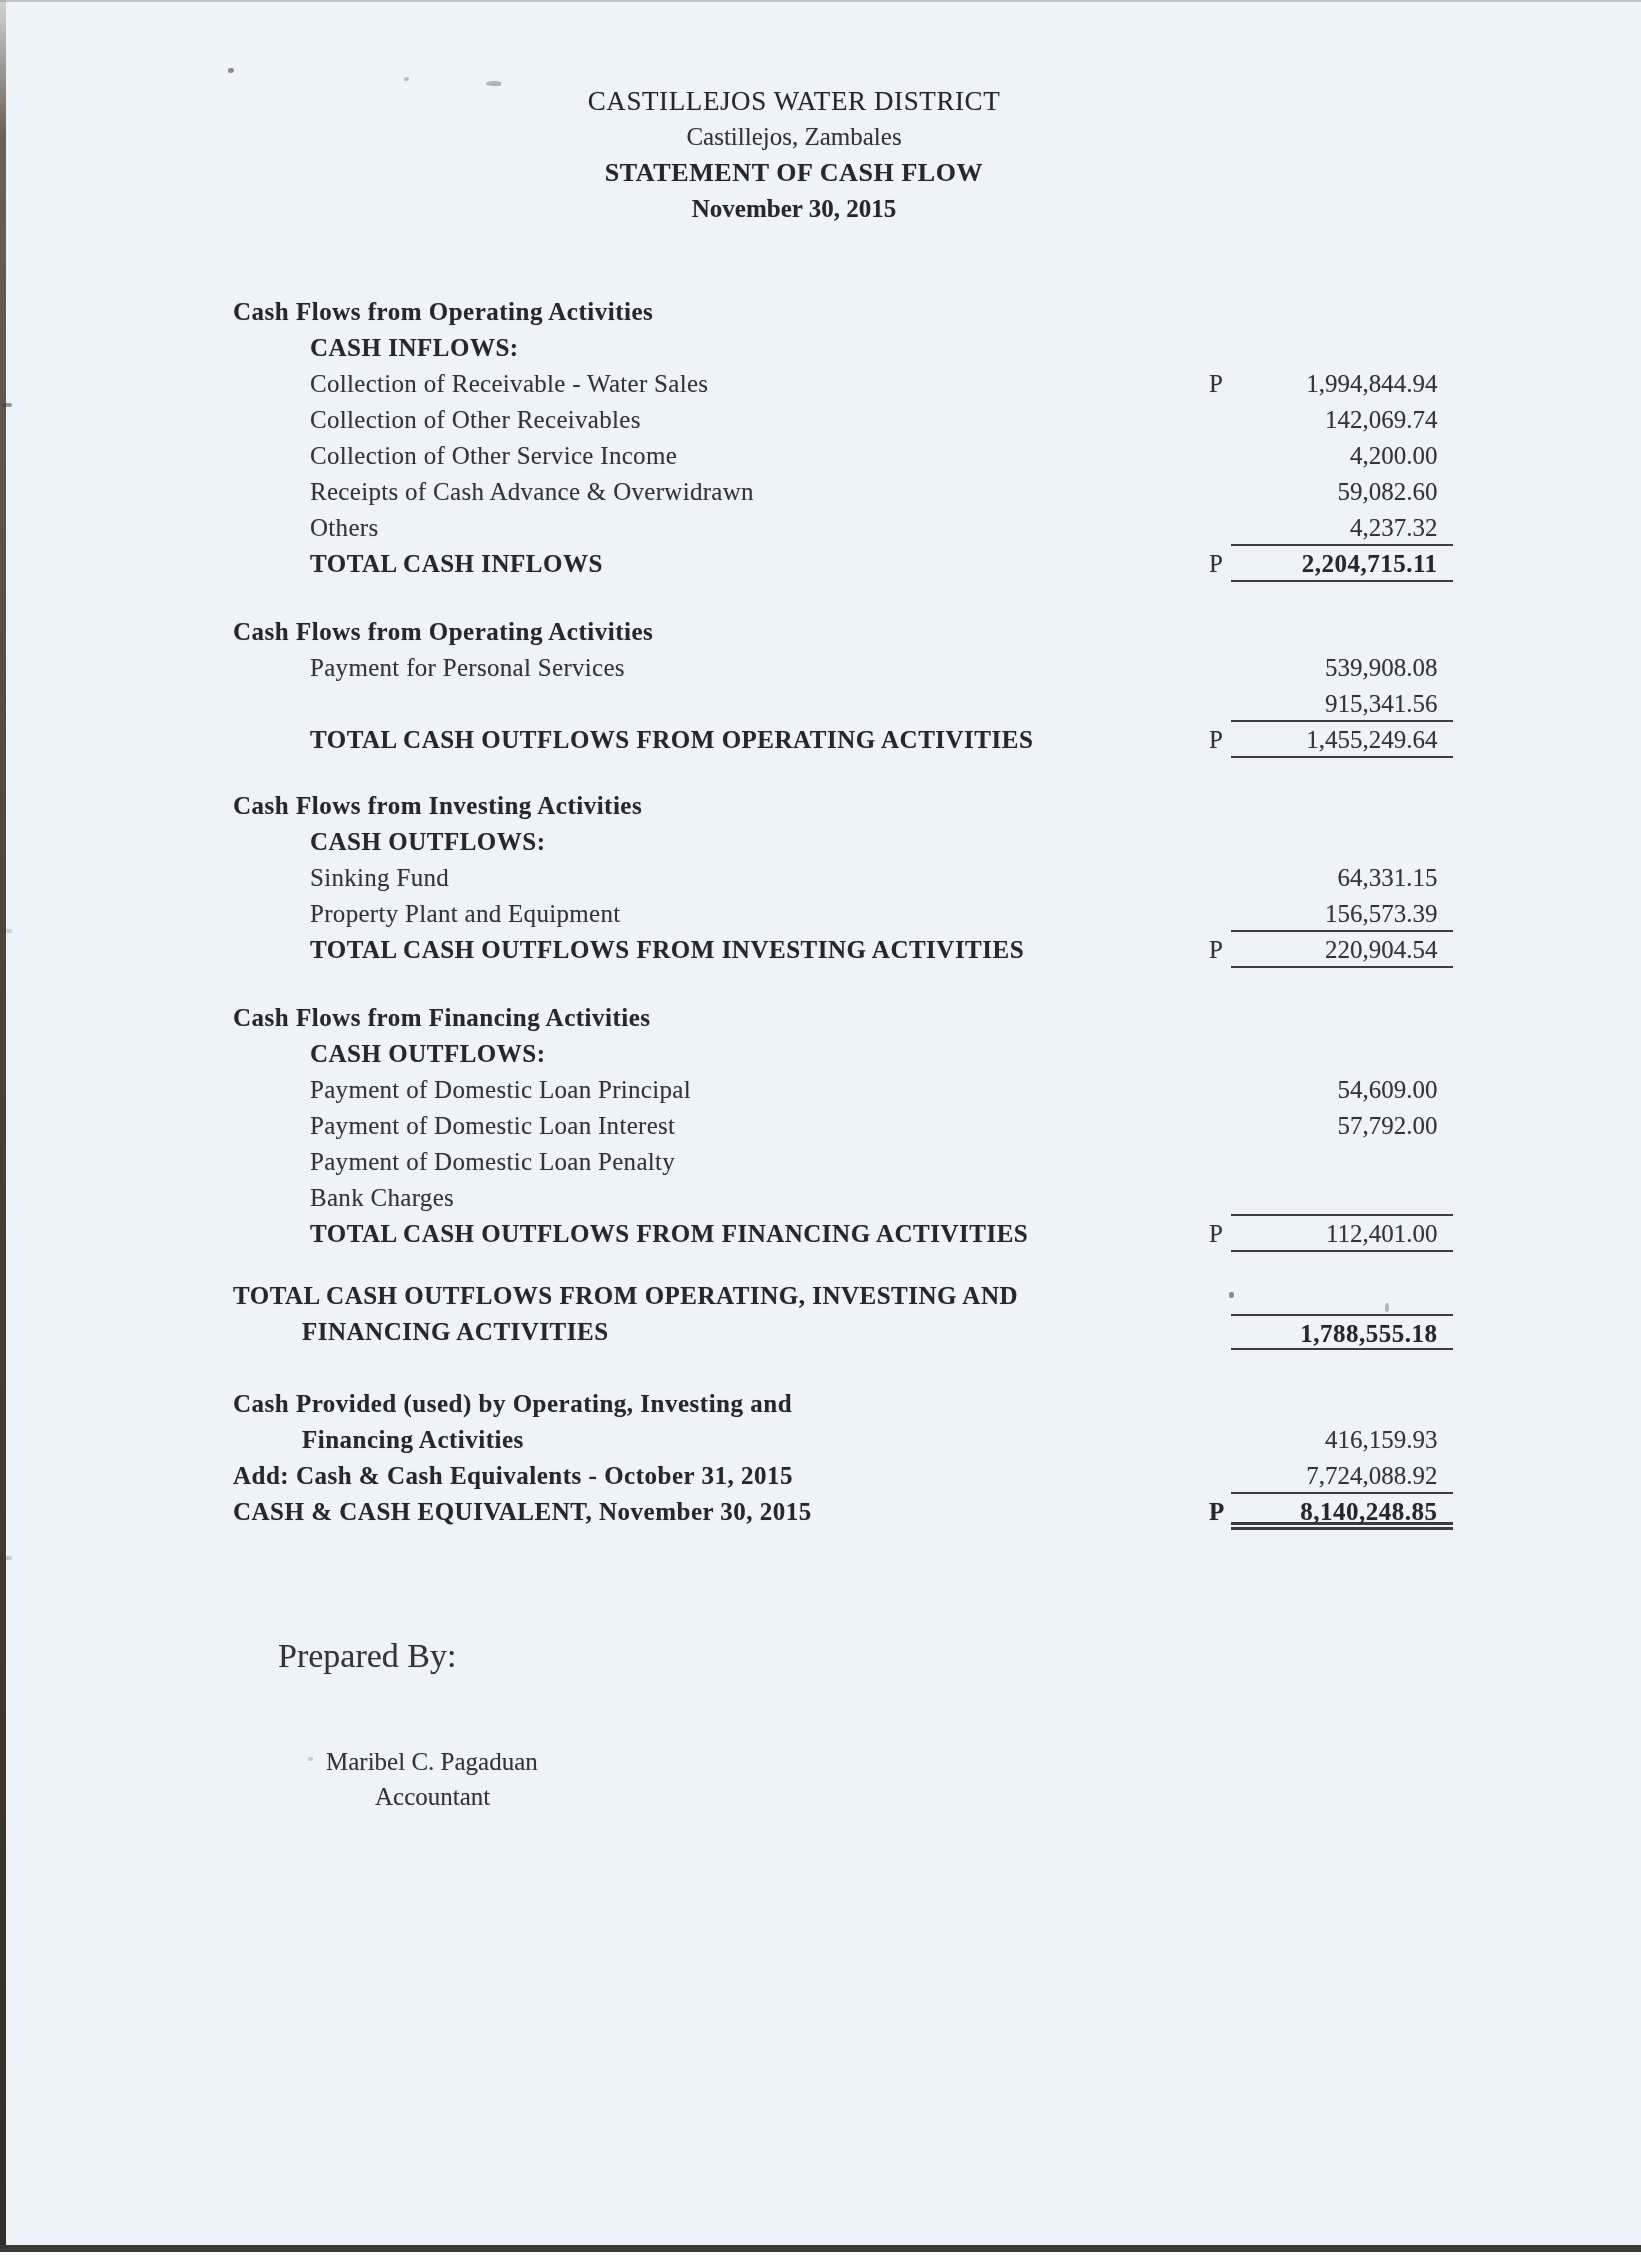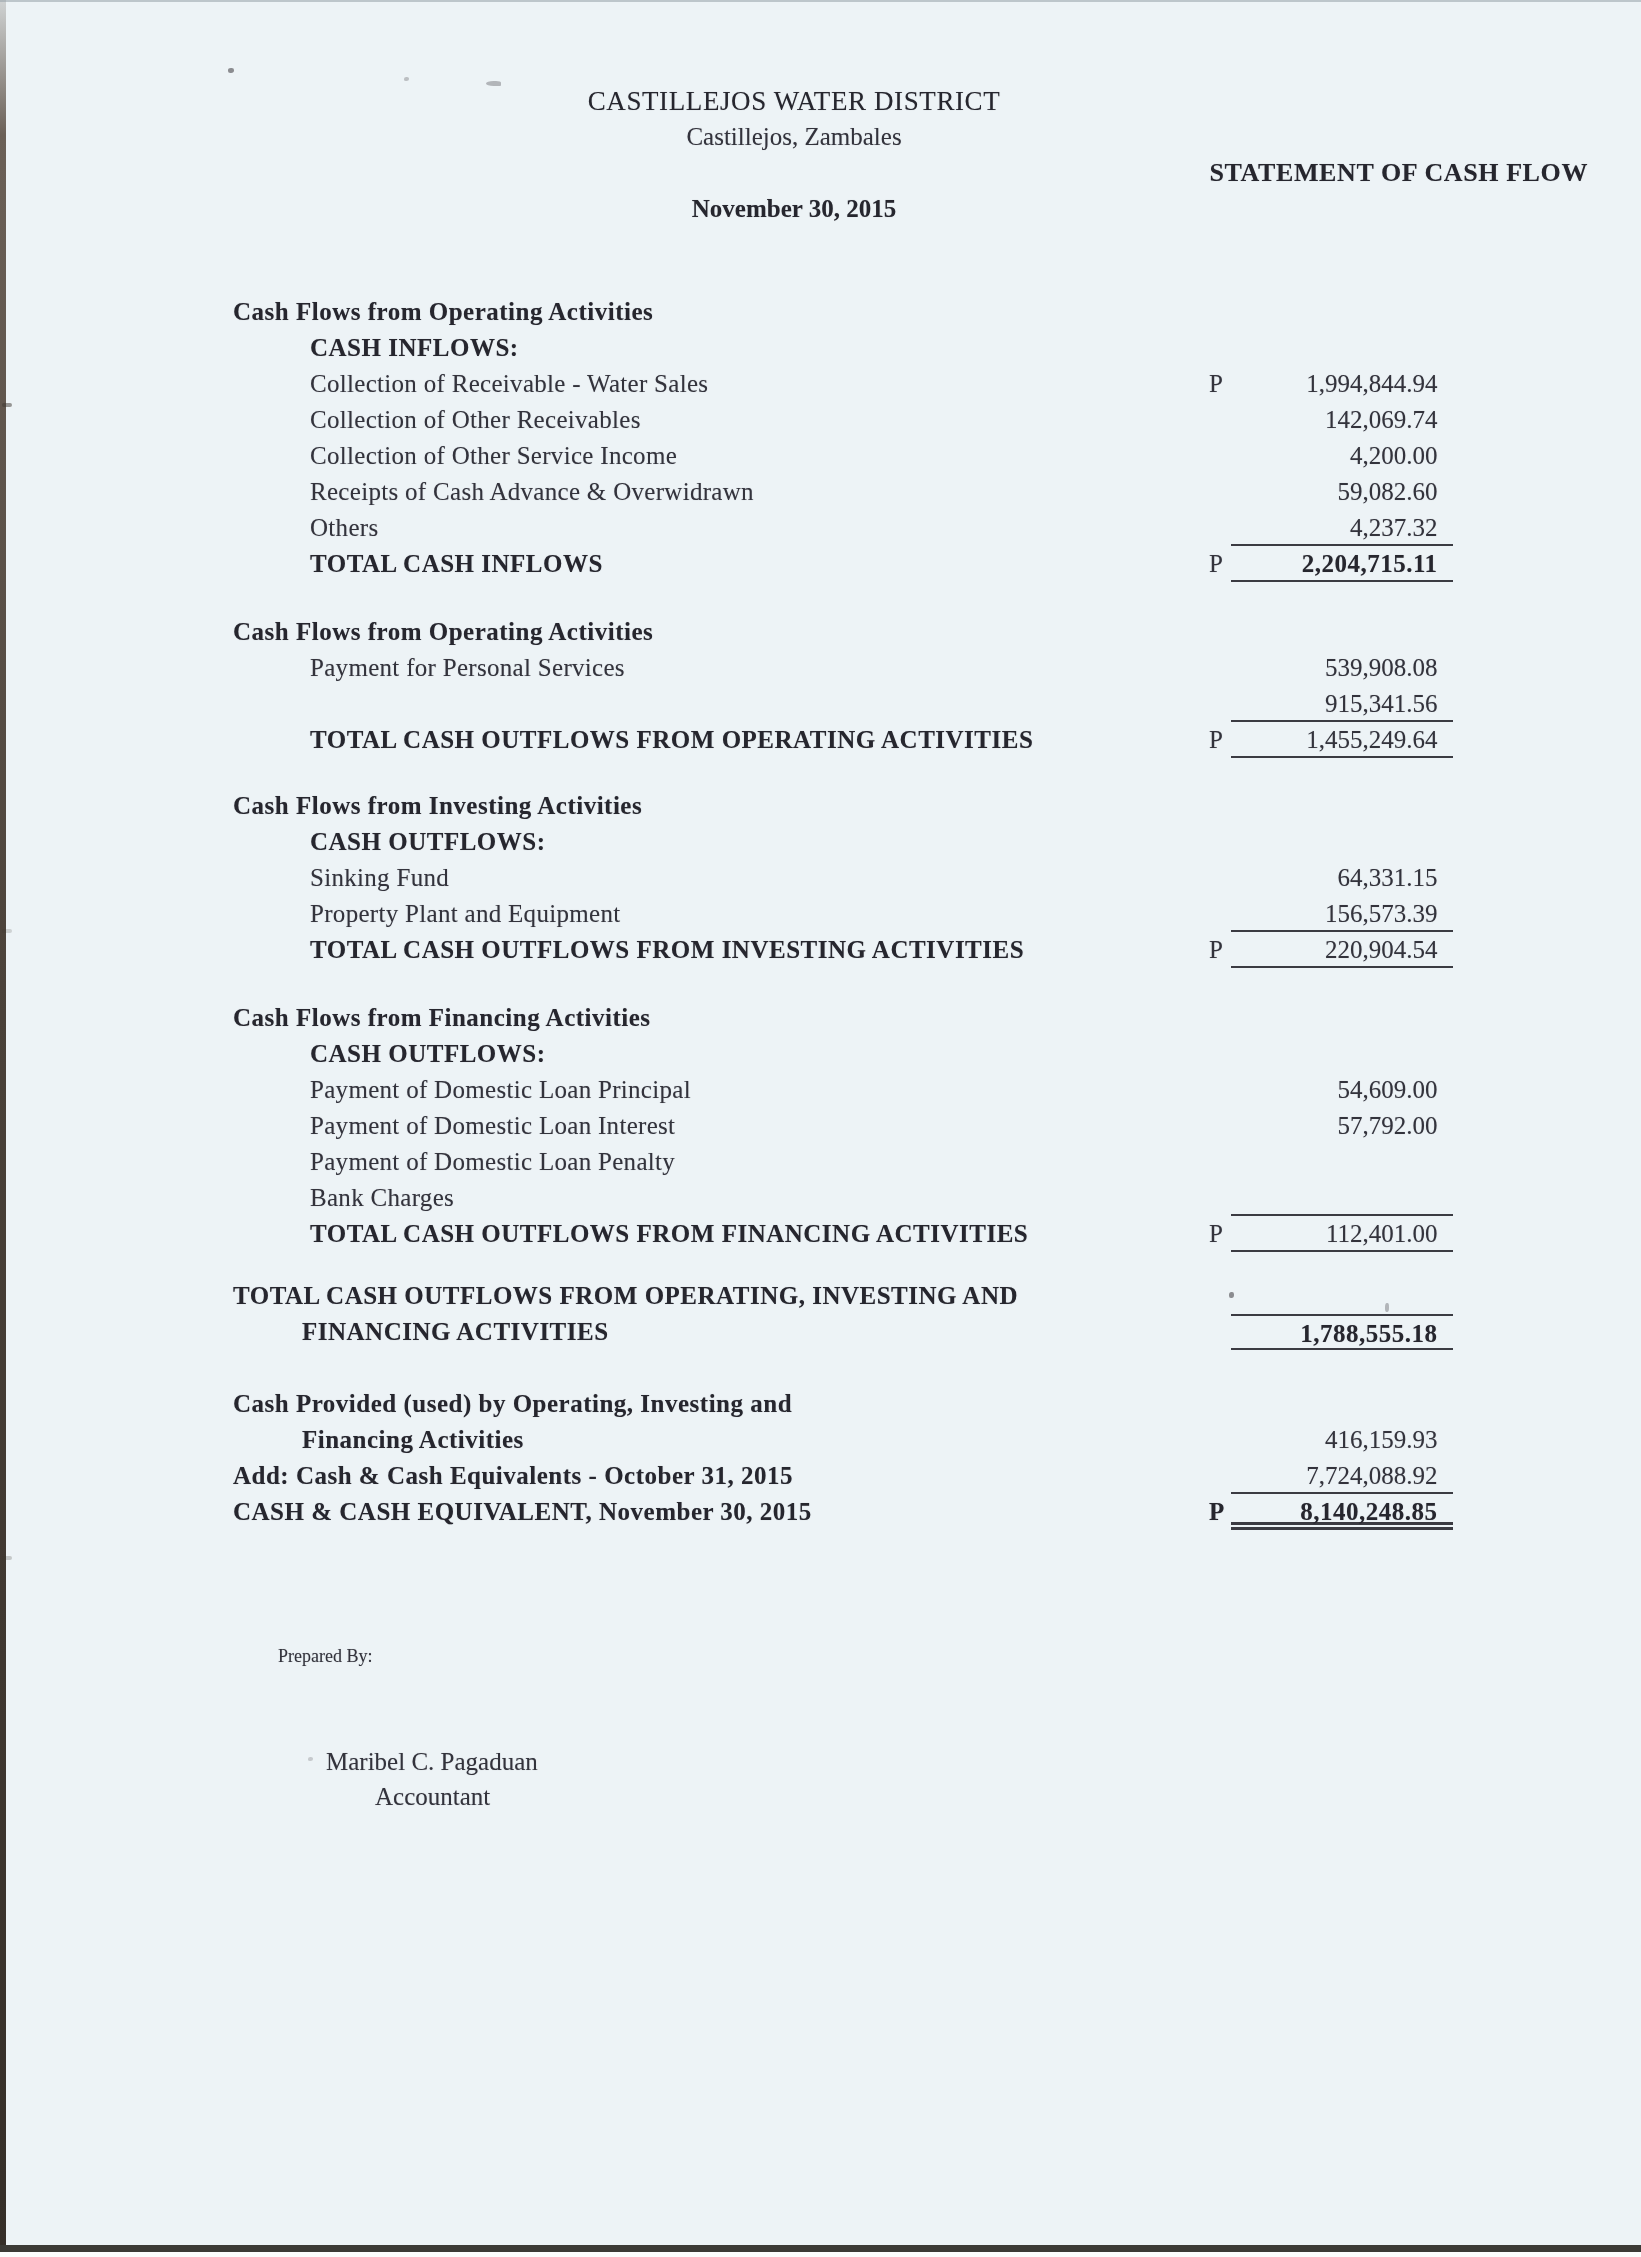--- a/index.html
+++ b/index.html
@@ -24,40 +24,40 @@
   .edge-top{position:absolute;left:0;top:0;width:100%;height:1.9px;background:rgba(150,160,168,.55);}
   .edge-bottom{position:absolute;left:0;top:2245px;width:100%;height:6.8px;background:#3c3a36;}
   .edge-bottom-white{position:absolute;left:0;top:2252px;width:100%;height:5.8px;background:#fcfdfd;}
   .speck{position:absolute;background:rgba(58,55,60,.55);border-radius:50% 40% 50% 40%;}
   .tick{position:absolute;left:1.9px;width:9.7px;height:3.9px;background:rgba(62,56,50,.5);border-radius:1.9px;}
 
   
   .doc-header{position:absolute;top:83px;left:0;width:1588px;text-align:center;line-height:36px;}
   .doc-header .org{font-size:27px;font-weight:normal;letter-spacing:0.6px;color:var(--ink-bold);}
   .doc-header .loc{font-size:25px;}
-  .doc-header .title{font-size:26px;font-weight:bold;letter-spacing:0.6px;color:var(--ink-bold);text-align:right;}
+  .doc-header .title{font-size:26px;font-weight:bold;letter-spacing:0.6px;color:var(--ink-bold);}
   .doc-header .date{font-size:25px;font-weight:bold;color:var(--ink-bold);}
 
   
   .statement{position:absolute;top:294px;left:16px;width:1641px;font-size:25px;}
   .row{position:relative;height:36px;line-height:36px;white-space:nowrap;}
   .gap33{height:32px;} .gap31{height:30px;} .gap27{height:26px;} .gap37{height:36px;}
   .label{position:absolute;top:0;letter-spacing:0.3px;}
   .l0{left:217px;} .l1{left:294px;} .lsub{left:286px;}
   .b{font-weight:bold;color:var(--ink-bold);letter-spacing:0.5px;}
   .cur{position:absolute;left:1193px;top:0;width:27px;}
   .amt{position:absolute;left:1215px;top:0;width:222px;height:100%;
        text-align:right;padding-right:15.4px;box-sizing:border-box;}
   .amt.u{border-bottom:2.9px solid var(--line);}
   .amt.ut{border-top:2.9px solid var(--line);}
   .amt.uu{border-bottom:8.7px double var(--line);}
   .amt.b{color:var(--ink-bold);}
 
   
-  .sig-label{position:absolute;top:1638px;left:278px;font-size:18px;line-height:36px;text-align:right;}
+  .sig-label{position:absolute;top:1638px;left:278px;font-size:34px;line-height:36px;text-align:right;}
   .sig-name{position:absolute;top:1744px;left:326px;font-size:25px;line-height:36px;}
   .sig-title{position:absolute;top:1779px;left:375px;font-size:25px;line-height:36px;}
 </style>
 </head>
 <body>
 
 <div class="page">
 
   <div class="edge-left"></div>
   <div class="edge-top"></div>

